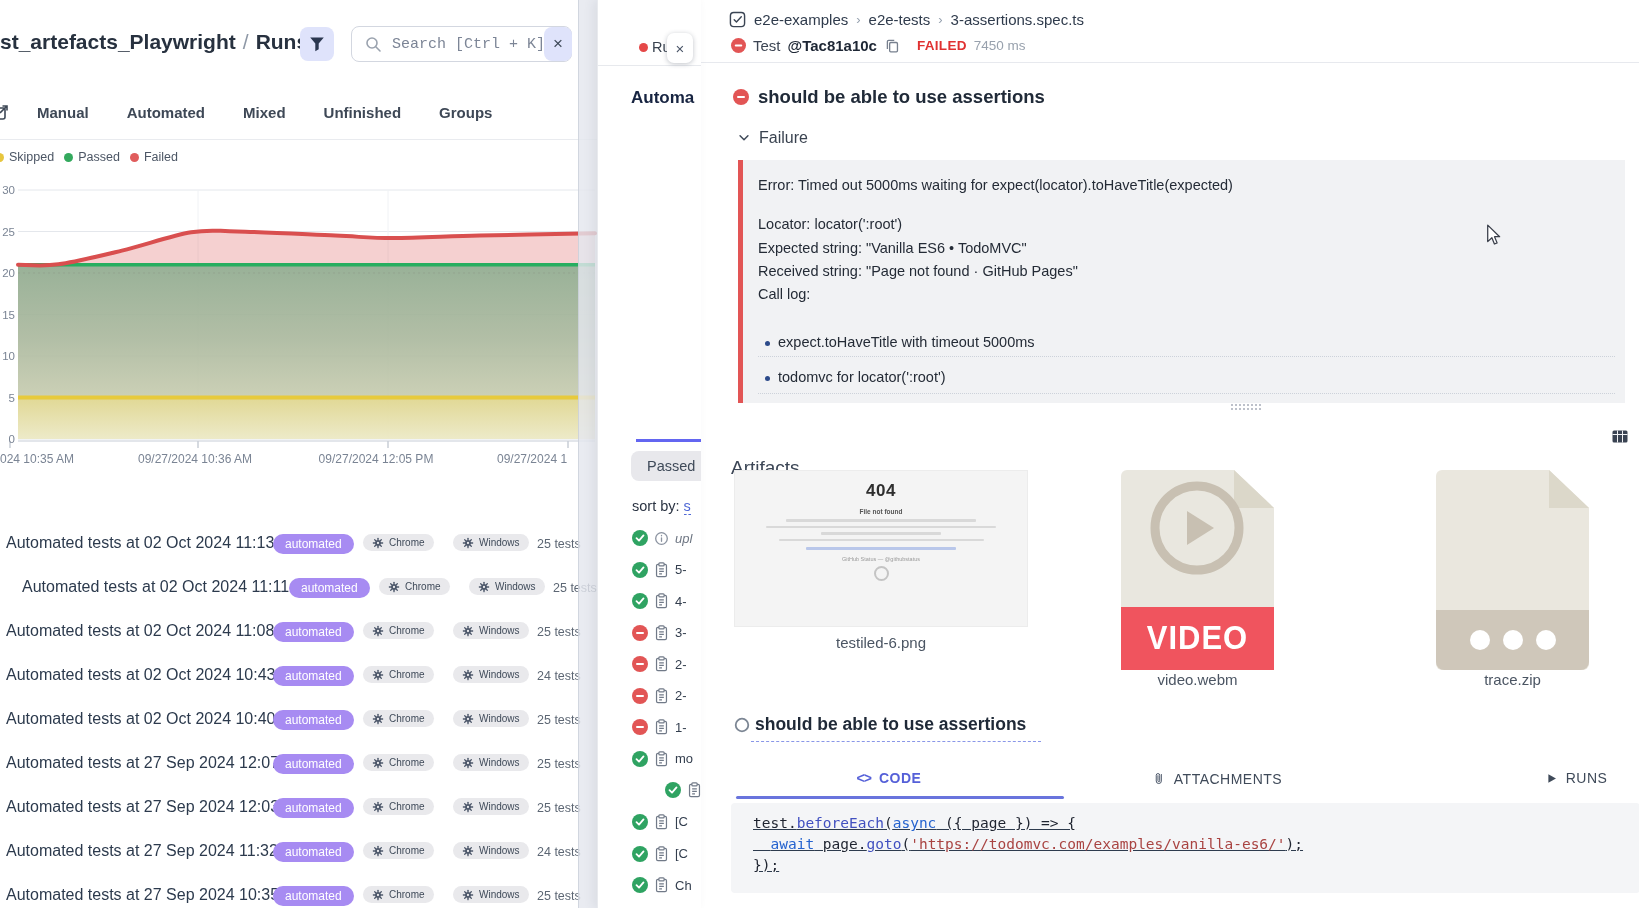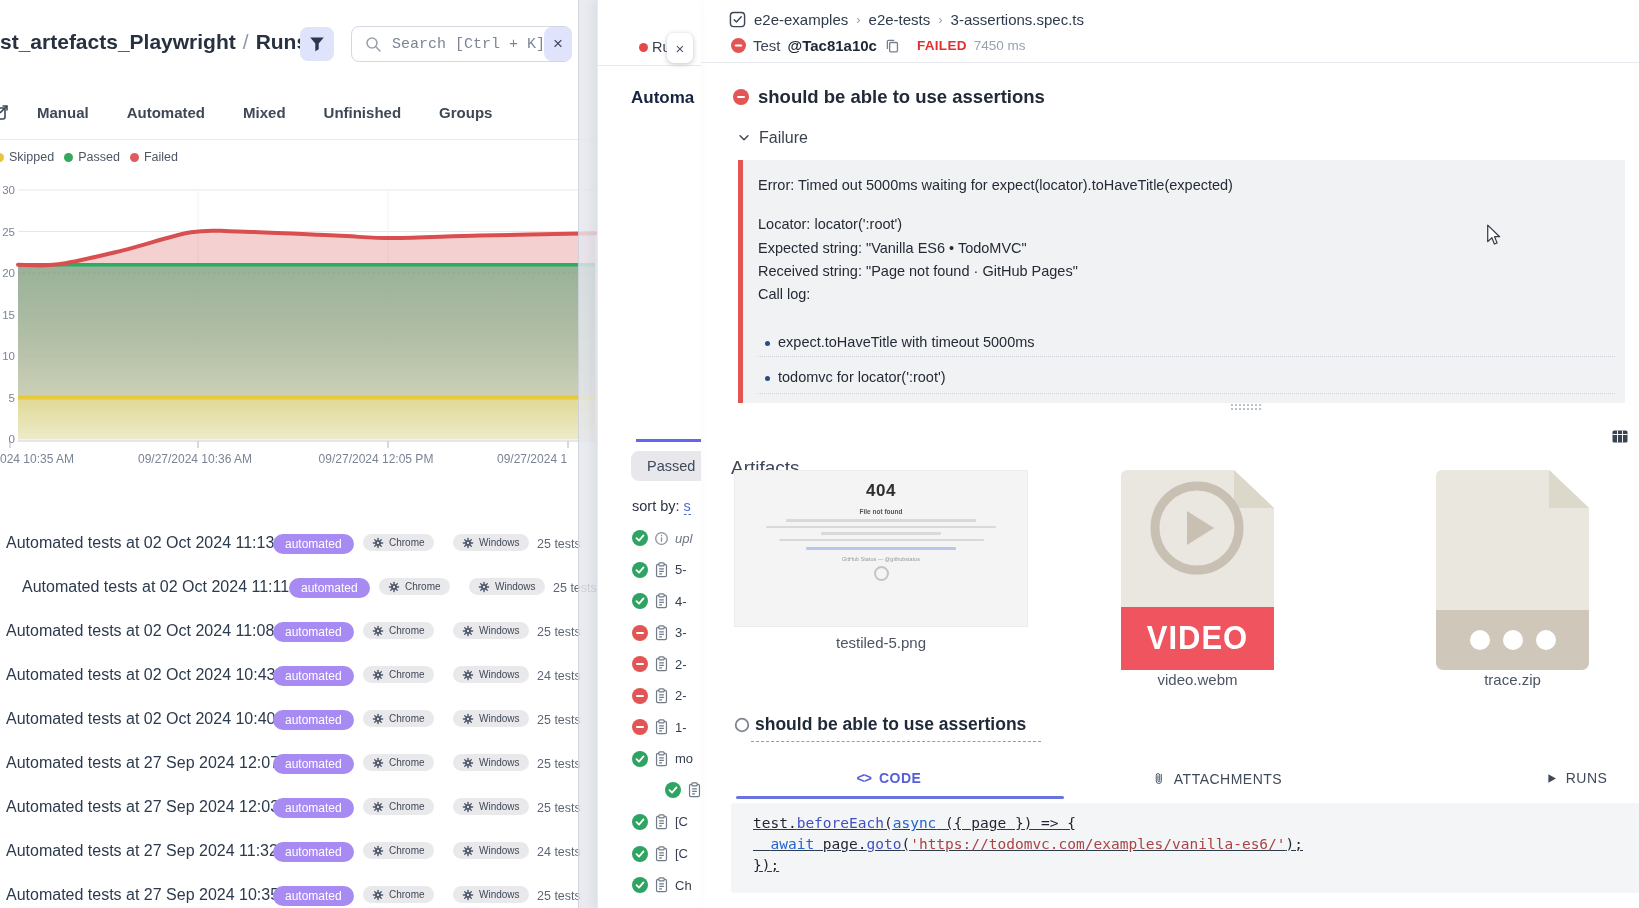--- a/index.html
+++ b/index.html
@@ -893,21 +893,21 @@
       <div class="t404">404</div>
       <div class="fnf">File not found</div>
       <div class="blur" style="width:190px"></div>
       <div class="blur" style="width:230px"></div>
       <div class="blur" style="width:120px"></div>
       <div class="blur" style="width:205px"></div>
       <div class="blue"></div>
       <div class="foot">GitHub Status — @githubstatus</div>
       <div class="octo"></div>
     </div>
-    <div class="art-label" style="left:33px;width:294px;">testiled-5.png</div>
+    <div class="art-label" style="left:33px;width:294px;">testiled-6.png</div>
 
     <div id="video-card" class="file-card" style="left:420px;">
       <div class="file-body"></div>
       <span class="fold">
           <svg width="40" height="38">
             <polygon points="0,0 40,38 0,38" fill="#dbd7c9"></polygon>
           </svg>
         </span>
       <span id="video-ring">
           <svg width="100" height="100" viewBox="0 0 100 100">

